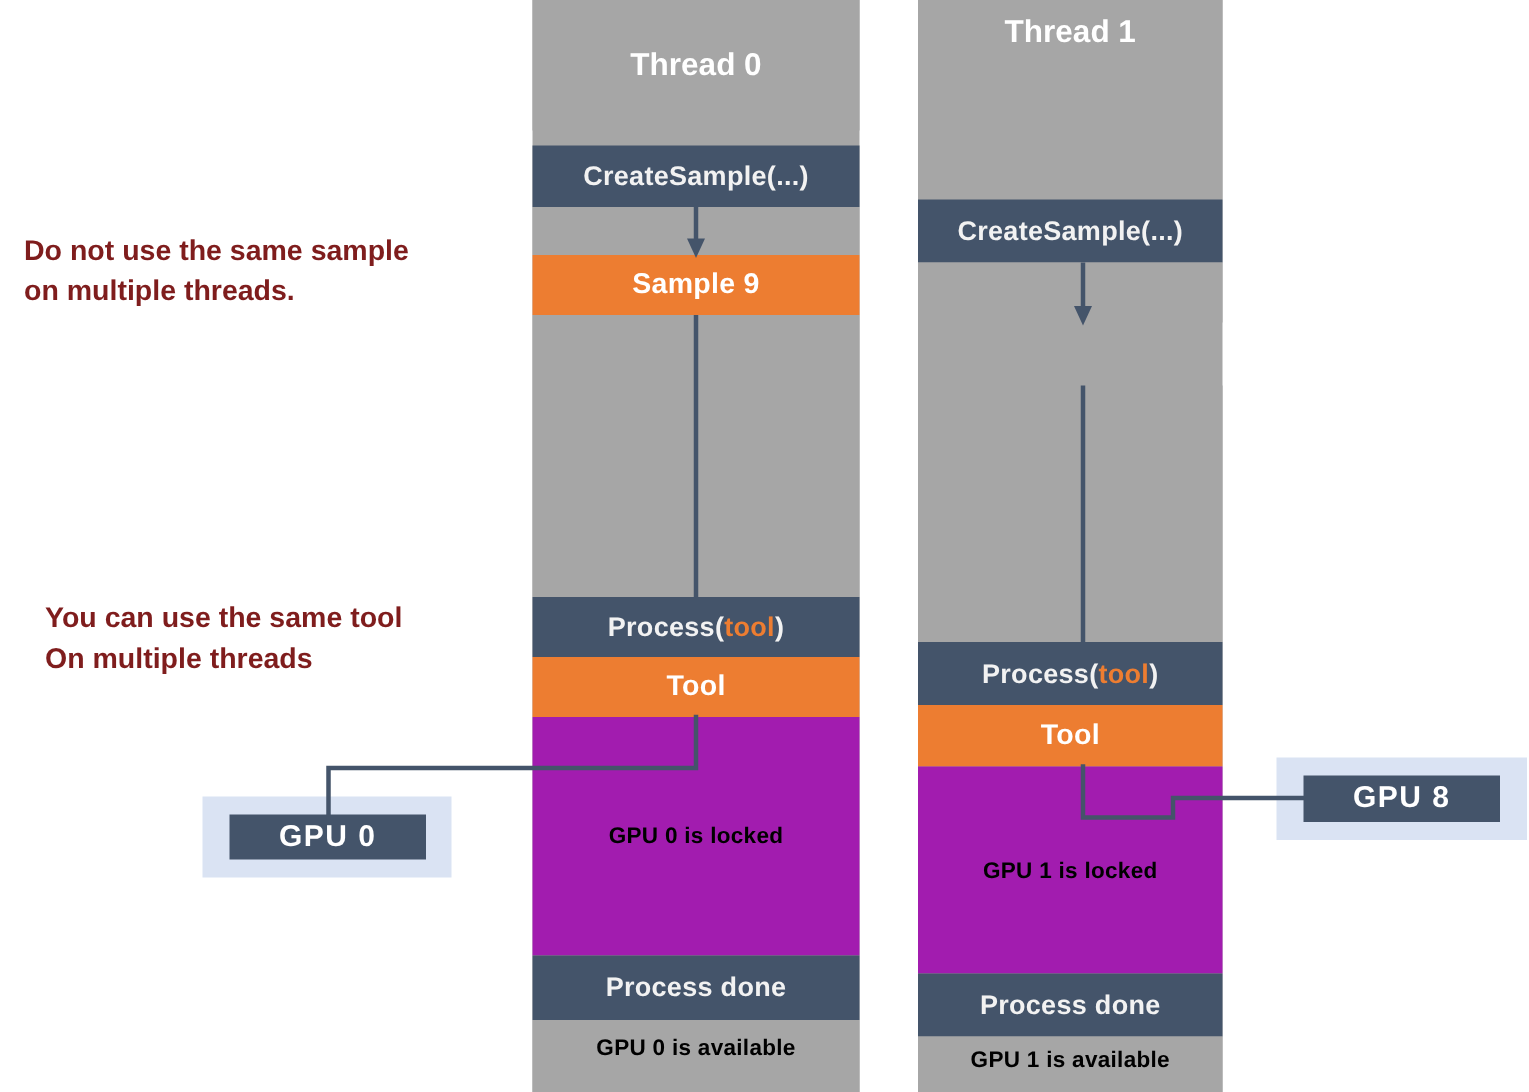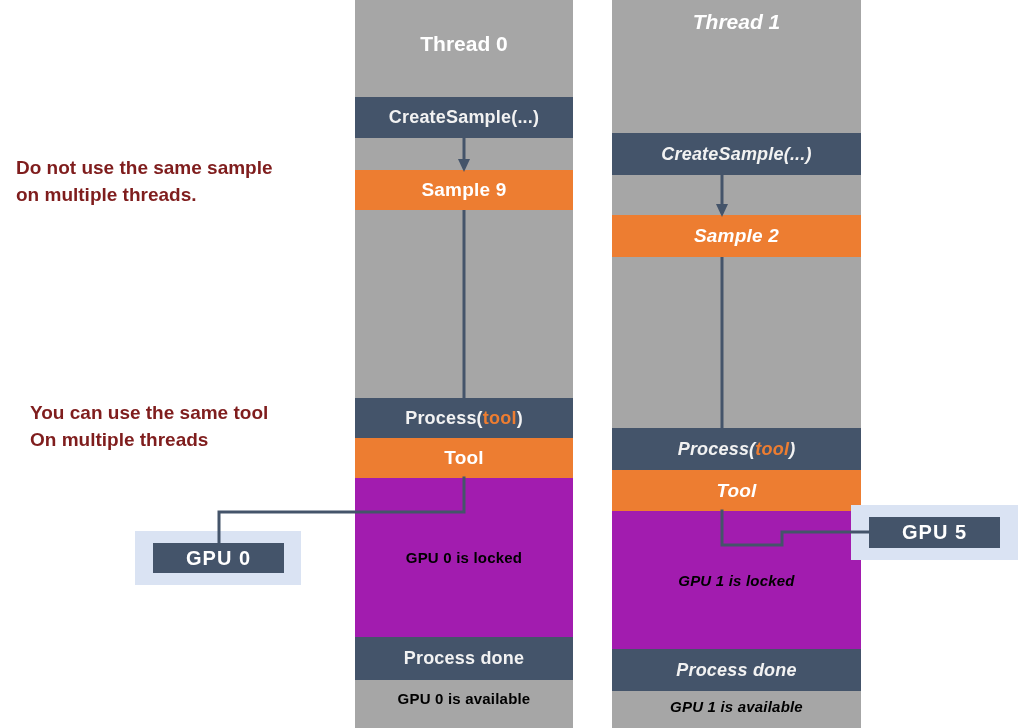--- a/index.html
+++ b/index.html
@@ -138,35 +138,32 @@
 
   <div class="band navy" style="top:637px; height:43px;">
     <span class="band-label navy-label">Process done</span>
   </div>
 
   <div class="band gray" style="top:680px; height:48px; align-items:flex-start; padding-top:10px;">
     <span class="band-label black-label">GPU 0 is available</span>
   </div>
 </div>
 
-<div class="thread-col" style="left:612px; top:0; width:249px; height:728px;font-style:italic;">
+<div class="thread-col" style="left:612px; top:0; width:203px; height:728px;">
 
   <div class="band gray" style="top:0; height:133px;">
     <span class="title-label" style="position:absolute; top:10px; left:0; right:0;">Thread 1</span>
   </div>
 
   <div class="band navy" style="top:133px; height:42px;">
     <span class="band-label navy-label">CreateSample(...)</span>
   </div>
 
   <div class="band gray" style="top:175px; height:40px;"></div>
 
-  <div class="band orange" style="top:215px; height:42px;">
-    <span class="band-label orange-label">Sample 2</span>
-  </div>
 
   <div class="band gray" style="top:257px; height:171px;"></div>
 
   <div class="band navy" style="top:428px; height:42px;">
     <span class="band-label navy-label"><span>Process(</span><span class="tool-arg">tool</span><span>)</span></span>
   </div>
 
   <div class="band orange" style="top:470px; height:41px;">
     <span class="band-label orange-label">Tool</span>
   </div>
@@ -190,21 +187,21 @@
 <div class="note" style="left:30px; top:400px; width:330px;">You can use the same tool
 On multiple threads</div>
 
 <div class="gpu-halo" style="left:135px; top:531px; width:166px; height:54px;"></div>
 <div class="gpu-box" style="left:153px; top:543px; width:131px; height:30px;">
   <span>GPU 0</span>
 </div>
 
 <div class="gpu-halo" style="left:851px; top:505px; width:167px; height:55px;"></div>
 <div class="gpu-box" style="left:869px; top:517px; width:131px; height:31px;">
-  <span>GPU 5</span>
+  <span>GPU 8</span>
 </div>
 
 <svg class="connector-layer" viewBox="0 0 1019 728" width="1019" height="728" xmlns="http://www.w3.org/2000/svg">
 
   <g>
     <line x1="464" y1="138" x2="464" y2="163" stroke="#44546a" stroke-width="3"></line>
     <polygon points="464,172 458,159 470,159" fill="#44546a"></polygon>
   </g>
 
   <line x1="464" y1="210" x2="464" y2="398" stroke="#44546a" stroke-width="3"></line>

